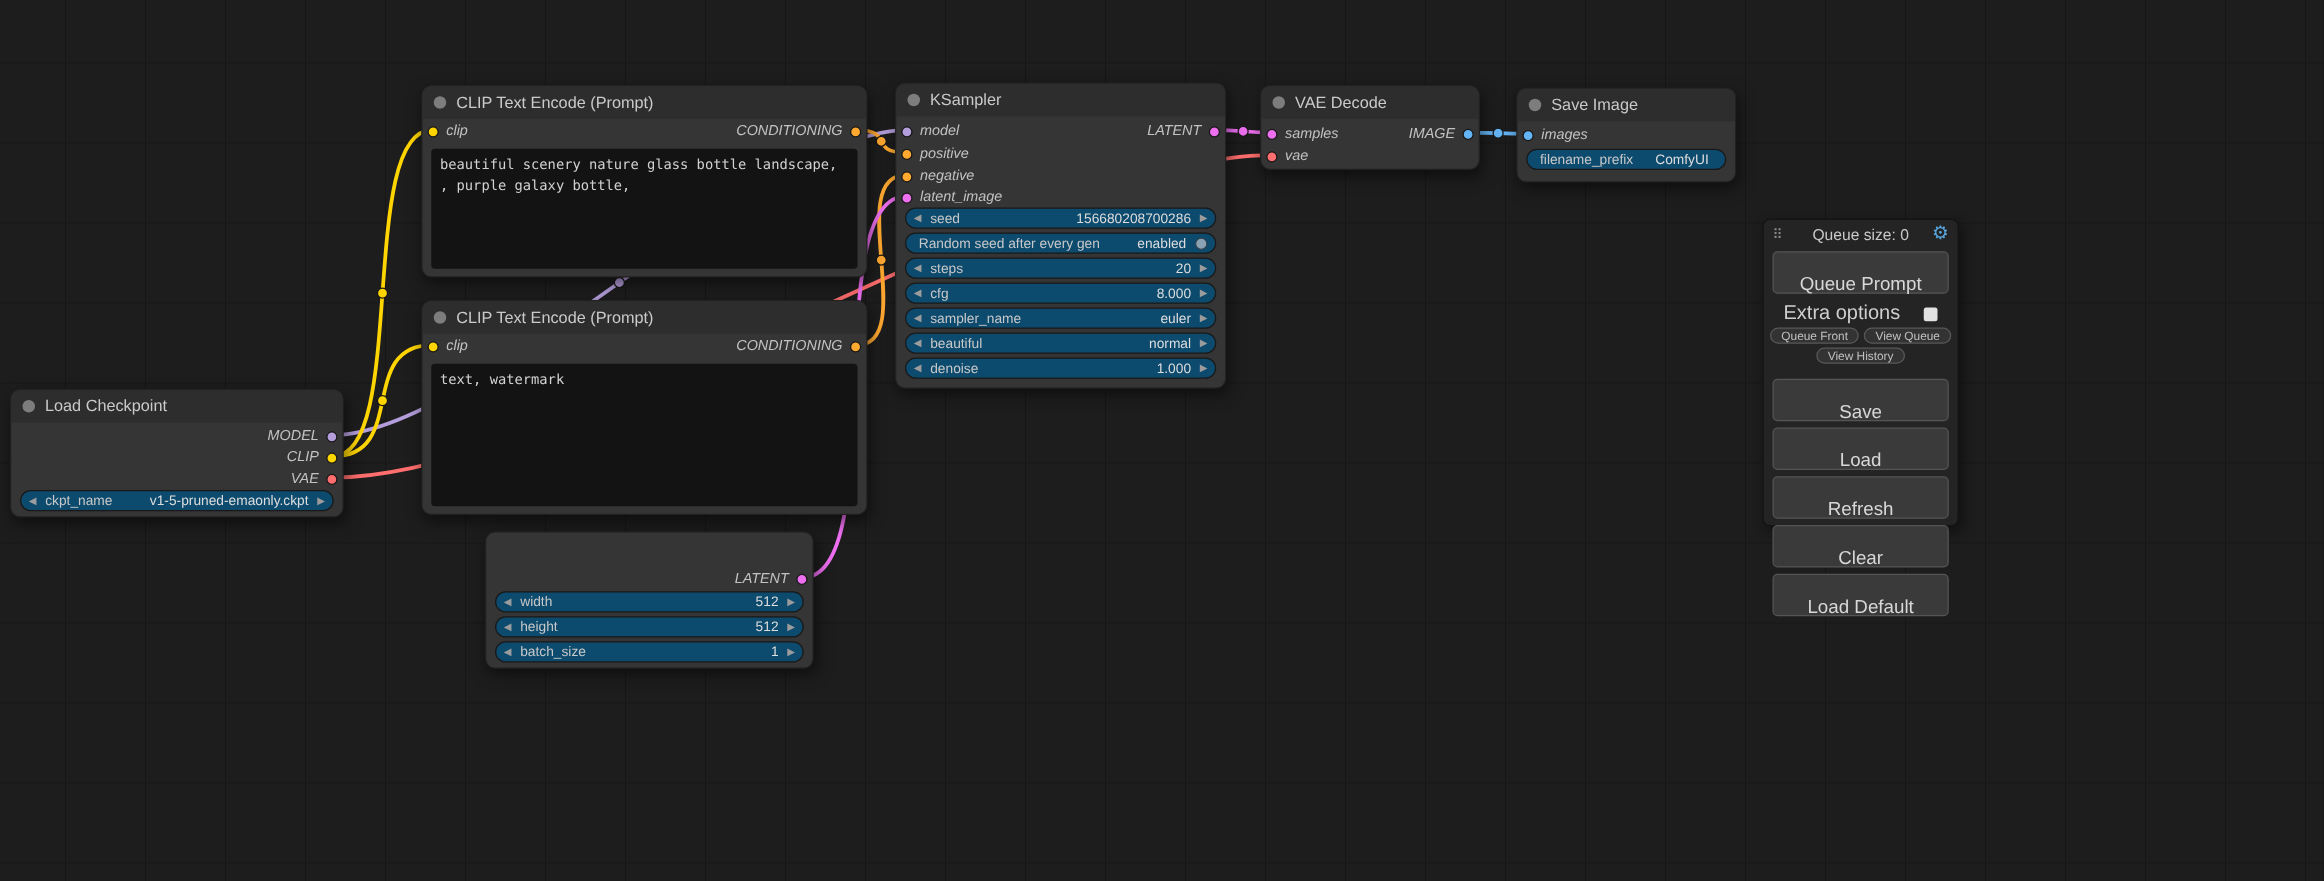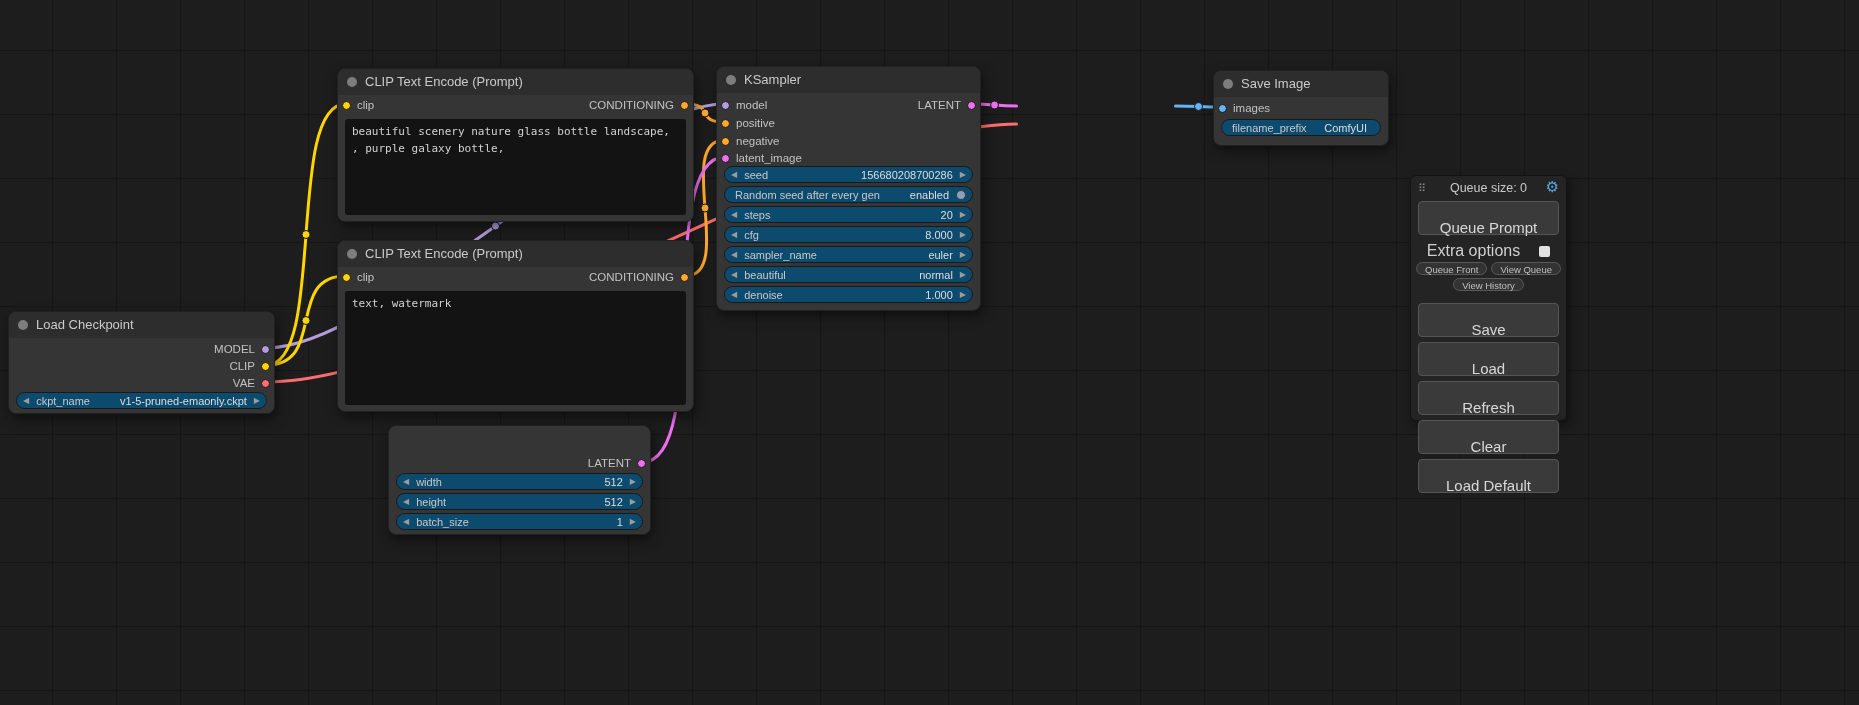--- a/index.html
+++ b/index.html
@@ -35,21 +35,21 @@
     white-space:nowrap; overflow:hidden;
   }
   .collapse-dot {
     position:absolute; left:9px; top:8px; width:10px; height:10px;
     border-radius:50%; background:#7d7d7d;
   }
 
   .slot-row {
     position:absolute; left:0; right:0; height:18px;
     display:flex; align-items:center; padding:0 4px;
-    font-size:11.5px; color:#c2c2c2;
+    font-size:11.5px; color:#c2c2c2;font-style:italic;
   }
   .dot { width:9px; height:9px; border-radius:50%; border:1px solid #161616; flex:none; }
   .in-label  { margin-left:6px; }
   .out-label { margin-left:auto; margin-right:6px; }
   .only-out  { justify-content:flex-end; }
 
   .c-model  { background:#b39ddb; }
   .c-clip   { background:#ffd500; }
   .c-vae    { background:#ff6e6e; }
   .c-cond   { background:#ffa931; }
@@ -273,20 +273,36 @@
       <span class="w-arrow">▶</span>
     </div>
     <div class="widget" style="top:219px">
       <span class="w-arrow">◀</span>
       <span class="w-label">denoise</span>
       <span class="w-value">1.000</span>
       <span class="w-arrow">▶</span>
     </div>
   </div>
 
+  <div class="node" style="left:1008px;top:68px;width:176px;height:68px">
+    <div class="node-title">
+      <span class="collapse-dot"></span>
+      <span>VAE Decode</span>
+    </div>
+    <div class="slot-row" style="top:29px">
+      <span class="dot c-latent"></span>
+      <span class="in-label">samples</span>
+      <span class="out-label">IMAGE</span>
+      <span class="dot c-image"></span>
+    </div>
+    <div class="slot-row" style="top:47px">
+      <span class="dot c-vae"></span>
+      <span class="in-label">vae</span>
+    </div>
+  </div>
 
   <div class="node" style="left:1213px;top:70px;width:176px;height:76px">
     <div class="node-title">
       <span class="collapse-dot"></span>
       <span>Save Image</span>
     </div>
     <div class="slot-row" style="top:28px">
       <span class="dot c-image"></span>
       <span class="in-label">images</span>
     </div>

